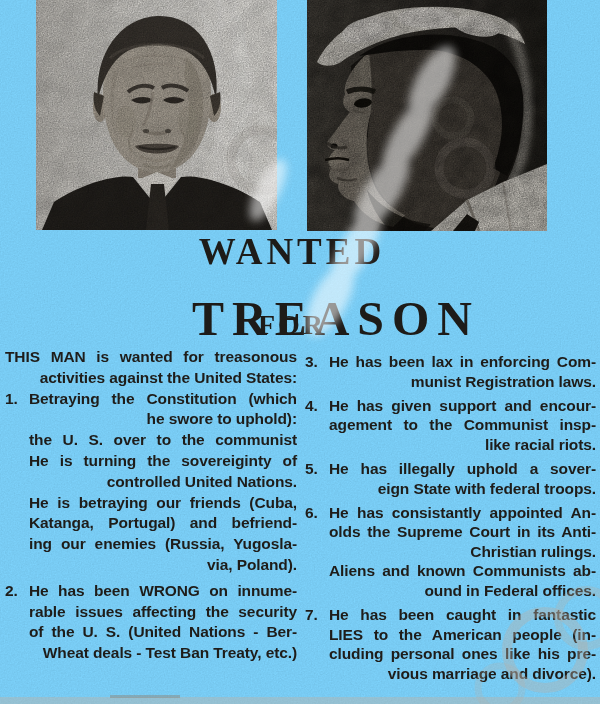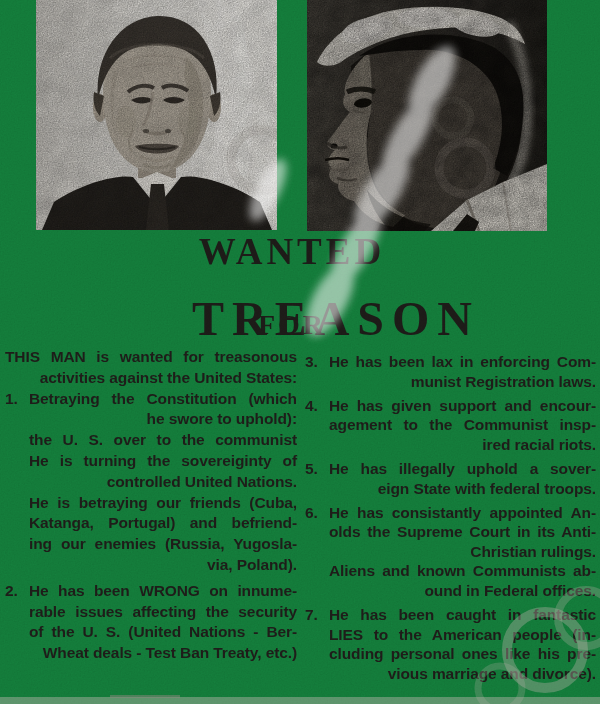--- a/index.html
+++ b/index.html
@@ -1,18 +1,18 @@
 <!DOCTYPE html>
 <html><head>
 <meta charset="utf-8">
 <style>
   html,body{margin:0;padding:0;background:#888;}
   .poster{
     position:relative;width:600px;height:704px;overflow:hidden;
-    background:#15803d;
+    background:#7dd3fc;
     font-family:"Liberation Sans",sans-serif;
   }
   
   .photo{position:absolute;top:0;}
   .photo-left{left:36px;width:241px;height:230px;}
   .photo-right{left:307px;width:240px;height:231px;}
   .photo svg{display:block;}
   
   .headline{position:absolute;left:0;top:0;width:584px;text-align:center;
     font-family:"Liberation Serif",serif;color:#1f1d1a;font-weight:bold;}
@@ -184,21 +184,21 @@
     <div id="col-right-items">
         <div class="item">
           <span class="num">3.</span>
           <div class="line fill">He has been lax in enforcing Com-</div>
           <div class="line end">munist Registration laws.</div>
         </div>
         <div class="item">
           <span class="num">4.</span>
           <div class="line fill">He has given support and encour-</div>
           <div class="line fill">agement to the Communist insp-</div>
-          <div class="line end">ired racial riots.</div>
+          <div class="line end">like racial riots.</div>
         </div>
         <div class="item">
           <span class="num">5.</span>
           <div class="line fill">He has illegally uphold a sover-</div>
           <div class="line end">eign State with federal troops.</div>
         </div>
         <div class="item">
           <span class="num">6.</span>
           <div class="line fill">He has consistantly appointed An-</div>
           <div class="line fill">olds the Supreme Court in its Anti-</div>

